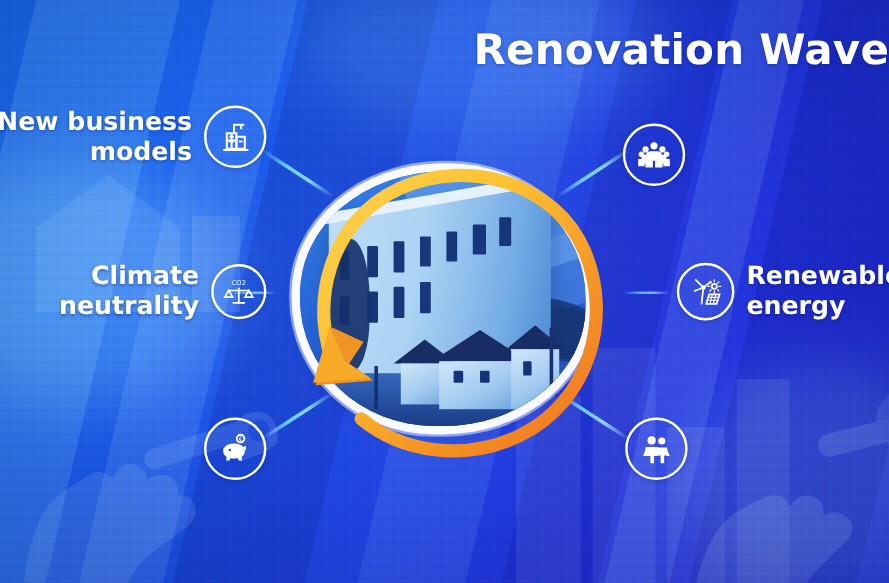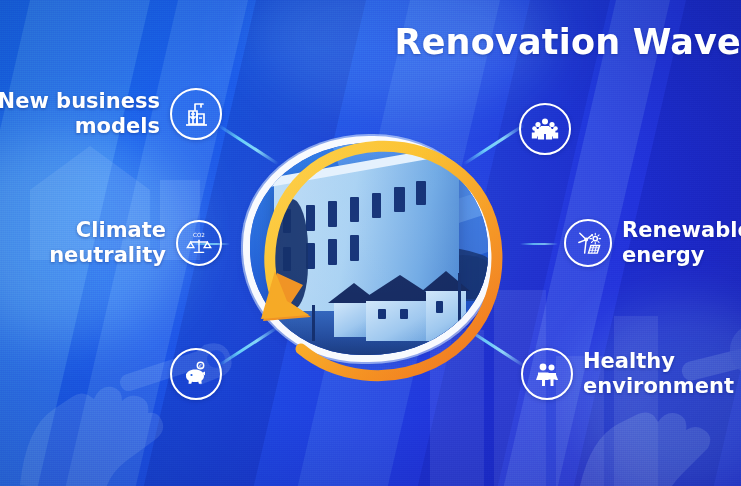--- a/index.html
+++ b/index.html
@@ -447,18 +447,16 @@
     <span class="icon-badge">
       <svg width="30" height="30" viewBox="0 0 30 30" fill="#ffffff">
         <circle cx="11" cy="8" r="3.4"></circle>
         <circle cx="19.5" cy="8.5" r="3"></circle>
         <path d="M6 13.5 h10.5 v7.5 H13 v6 h-3 v-6 H6 z"></path>
         <path d="M16 14 h8 v6.5 h-2.5 v6.5 h-3 v-6.5 H16 z"></path>
         <path d="M6.5 14 l-2.5 7 h2.5 z"></path>
         <path d="M23.5 14.5 l2.6 6.5 h-2.6 z"></path>
       </svg>
     </span>
-    <span class="item-label">Healthy
-environment</span>
   </div>
 
 
 </div>
 
 </body></html>

